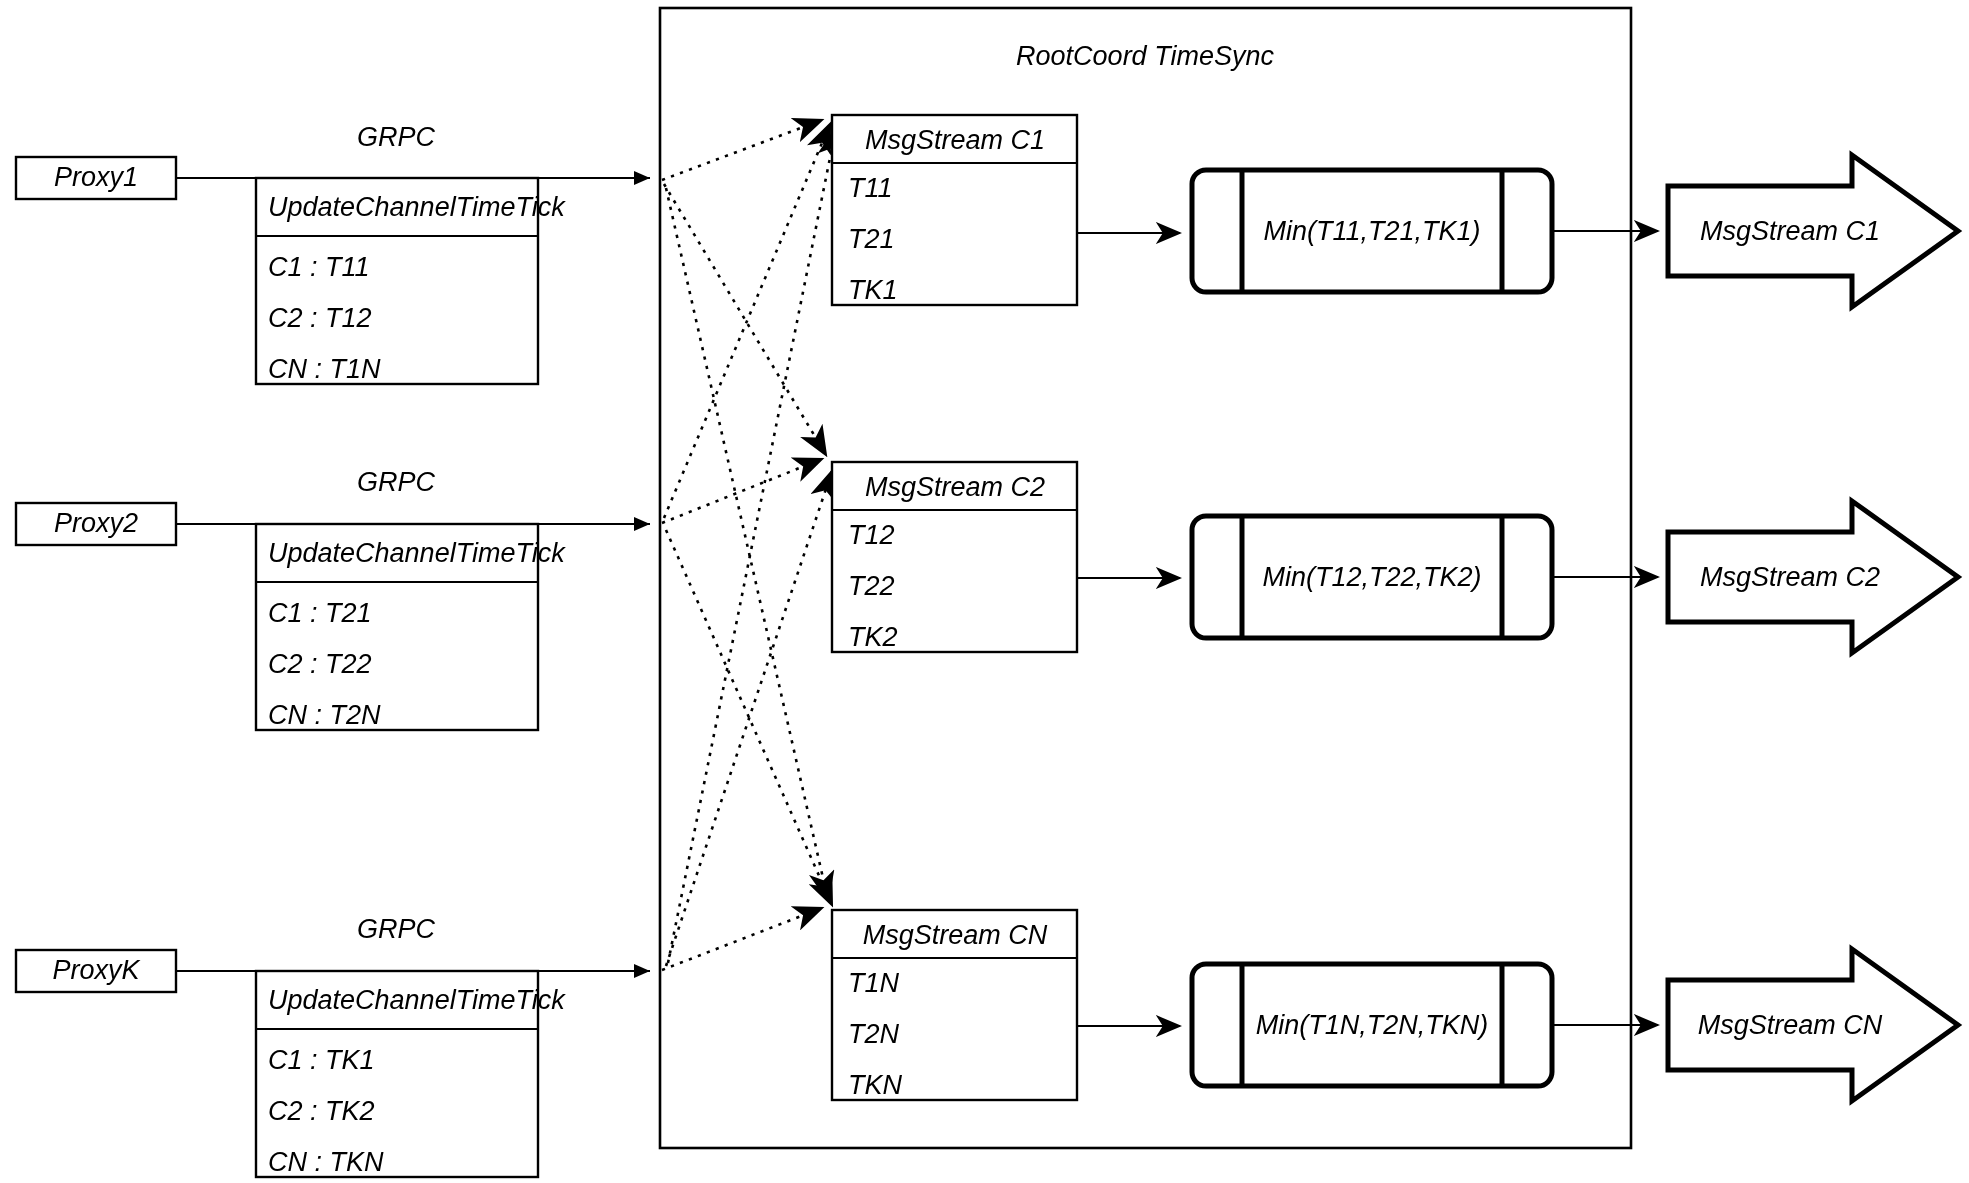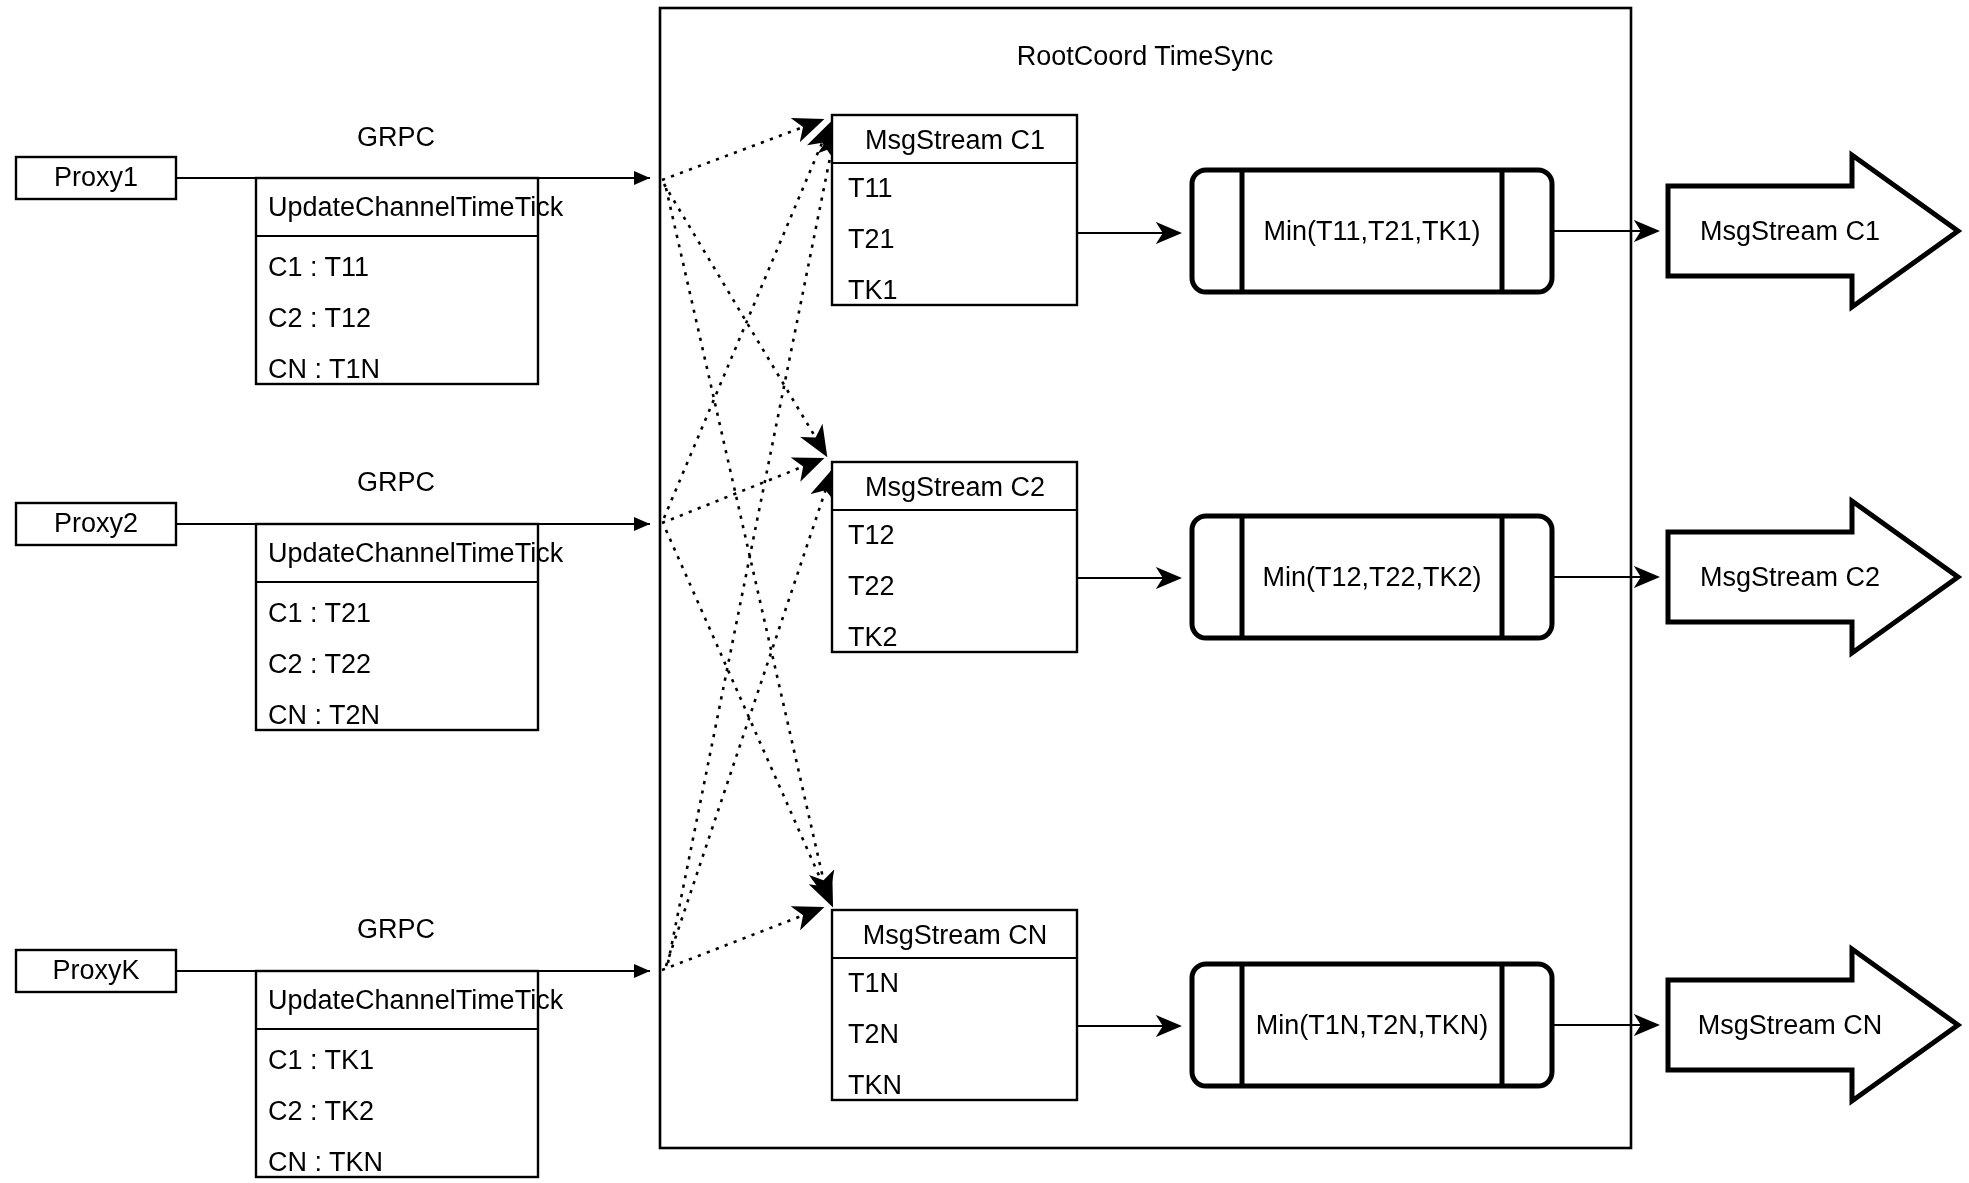--- a/index.html
+++ b/index.html
@@ -1,18 +1,18 @@
 <!DOCTYPE html>
 <html><head>
 <meta charset="utf-8">
 <style>
   html,body{margin:0;padding:0;background:#ffffff;}
   body{width:1969px;height:1183px;overflow:hidden;
        font-family:"Liberation Sans","DejaVu Sans",sans-serif;}
-  #stage{position:relative;width:1969px;height:1183px;}
+  #stage{position:relative;width:1969px;height:1183px;font-style:italic;}
   svg{position:absolute;left:0;top:0;width:1969px;height:1183px;display:block;}
   text{font-family:"Liberation Sans","DejaVu Sans",sans-serif;fill:#000000;}
   .t-node{font-size:27px;}
   .t-hdr{font-size:27px;}
   .t-row{font-size:27px;}
   .t-title{font-size:27px;}
   .t-label{font-size:27px;}
   .t-min{font-size:27px;}
   .t-out{font-size:27px;}
   .sh{fill:#ffffff;stroke:#000000;stroke-width:2.4;}

